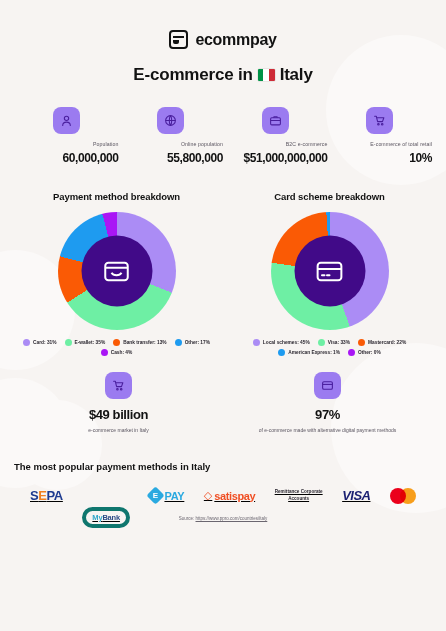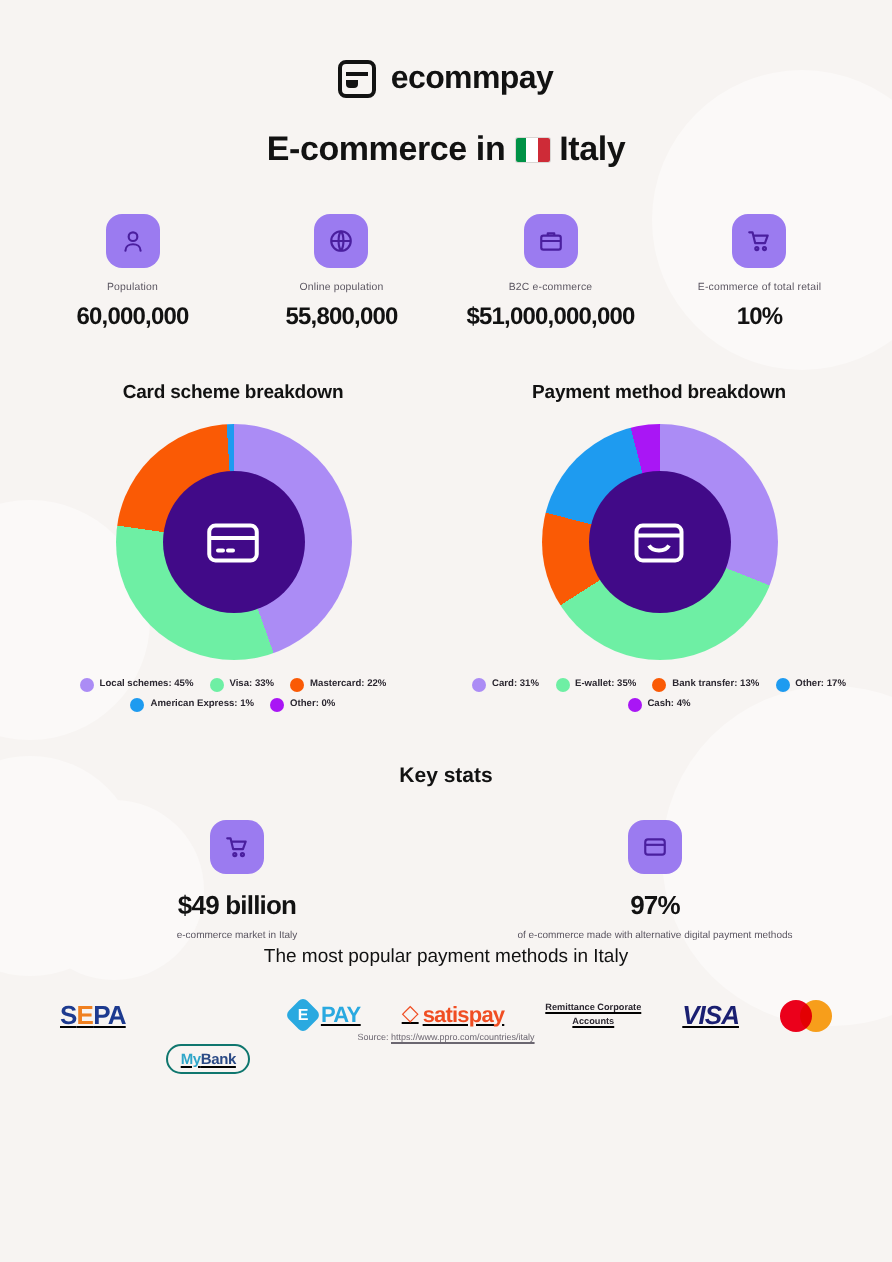--- a/index.html
+++ b/index.html
@@ -52,21 +52,21 @@
     display: inline-flex; width: 17px; height: 12px; border-radius: 1px; overflow: hidden;
     box-shadow: 0 0 0 0.5px rgba(0,0,0,.12);
   }
   .flag-it i { display: block; flex: 1 1 33.33%; height: 100%; }
   .flag-it i:nth-child(1) { background: #009246; }
   .flag-it i:nth-child(2) { background: #ffffff; }
   .flag-it i:nth-child(3) { background: #ce2b37; }
 
   
   .topstats { display: flex; margin-top: 22px; }
-  .topstat { flex: 1; text-align: center; }
+  .topstat { flex: 1; text-align: right; }
   .tile {
     width: 27px; height: 27px; border-radius: 8px; background: #9b7bf0;
     margin: 0 auto 7px; display: flex; align-items: center; justify-content: center;
   }
   .tile svg { display: block; }
   .topstat-label { font-size: 5.2px; color: #5a5560; letter-spacing: .1px; }
   .topstat-value {
     margin-top: 4px; font-size: 12px; font-weight: 700; color: #121212; letter-spacing: -0.4px;
   }
 
@@ -96,34 +96,34 @@
   }
   .keystats { display: flex; margin-top: 16px; }
   .keystat { flex: 1; text-align: center; padding: 0 8px; }
   .keystat-value {
     margin-top: 8px; font-size: 13px; font-weight: 700; color: #121212; letter-spacing: -0.4px;
   }
   .keystat-desc { margin-top: 5px; font-size: 5px; color: #5a5560; line-height: 1.5; }
 
   
   .methods-title {
-    text-align: center;
-    font-size: 9.5px; font-weight: 400; color: #121212;
+    margin-top: 26px; 
+    font-size: 9.5px; font-weight: 700; color: #121212;
   }
   .logos {
     margin-top: 13px; display: flex; align-items: center; justify-content: space-between;
     padding: 0 16px;
   }
   .logo { display: flex; align-items: center; justify-content: center; height: 22px; text-decoration: underline; }
 
   .logo-sepa { font-size: 13px; font-weight: 800; color: #1d3a8f; letter-spacing: -0.4px; }
   .logo-sepa .eu { color: #f08020; }
 
   .logo-mybank {
-    border: 1px solid #0f766e; border-radius: 11px; padding: 2px 6px;
+    border: 4px solid #0f766e; border-radius: 11px; padding: 2px 6px;
     font-size: 7.5px; font-weight: 700; color: #2b4a85; letter-spacing: -0.2px; margin-top: 44px;
   }
   .logo-mybank .my { color: #30a6c9; }
 
   .logo-pay { display: flex; align-items: center; gap: 2px; }
   .pay-mark {
     width: 13px; height: 13px; background: #2aa9e0; position: relative;
     transform: rotate(45deg); border-radius: 3px;
   }
   .pay-mark span {
@@ -219,20 +219,56 @@
               <circle cx="10" cy="19" r="1.4"></circle>
               <circle cx="17" cy="19" r="1.4"></circle>
           </svg>
         </div>
         <div class="topstat-label">E-commerce of total retail</div>
         <div class="topstat-value">10%</div>
       </div>
     </div>
 
     <div class="charts">
+
+      <div class="chart">
+        <div class="chart-title">Payment method breakdown</div>
+        <div class="donut-wrap">
+          <div class="donut" id="donut0" style="background: conic-gradient(rgb(171, 140, 245) 0deg, rgb(171, 140, 245) 111.6deg, rgb(110, 239, 164) 111.6deg, rgb(110, 239, 164) 237.6deg, rgb(250, 90, 5) 237.6deg, rgb(250, 90, 5) 284.4deg, rgb(30, 155, 240) 284.4deg, rgb(30, 155, 240) 345.6deg, rgb(169, 22, 245) 345.6deg, rgb(169, 22, 245) 360deg);"></div>
+          <div class="donut-hole">
+            <svg width="30" height="30" viewBox="0 0 24 24" fill="none" stroke="#ffffff" stroke-width="1.6" stroke-linejoin="round">
+              <rect x="3" y="5" width="18" height="14" rx="2.5"></rect>
+              <path d="M3 9h18"></path>
+              <path d="M8 13c1.5 2.6 6.5 2.6 8 0"></path>
+            </svg>
+          </div>
+        </div>
+        <div class="legend" id="legend0">
+            <div class="legend-item">
+              <span class="legend-dot" style="background: rgb(171, 140, 245);"></span>
+              <span class="legend-text">Card: 31%</span>
+            </div>
+            <div class="legend-item">
+              <span class="legend-dot" style="background: rgb(110, 239, 164);"></span>
+              <span class="legend-text">E-wallet: 35%</span>
+            </div>
+            <div class="legend-item">
+              <span class="legend-dot" style="background: rgb(250, 90, 5);"></span>
+              <span class="legend-text">Bank transfer: 13%</span>
+            </div>
+            <div class="legend-item">
+              <span class="legend-dot" style="background: rgb(30, 155, 240);"></span>
+              <span class="legend-text">Other: 17%</span>
+            </div>
+            <div class="legend-item">
+              <span class="legend-dot" style="background: rgb(169, 22, 245);"></span>
+              <span class="legend-text">Cash: 4%</span>
+            </div>
+          </div>
+      </div>
 
       <div class="chart">
         <div class="chart-title">Card scheme breakdown</div>
         <div class="donut-wrap">
           <div class="donut" id="donut1" style="background: conic-gradient(rgb(171, 140, 245) 0deg, rgb(171, 140, 245) 160.4deg, rgb(110, 239, 164) 160.4deg, rgb(110, 239, 164) 278.02deg, rgb(250, 90, 5) 278.02deg, rgb(250, 90, 5) 356.44deg, rgb(30, 155, 240) 356.44deg, rgb(30, 155, 240) 360deg, rgb(169, 22, 245) 360deg, rgb(169, 22, 245) 360deg);"></div>
           <div class="donut-hole">
             <svg width="30" height="30" viewBox="0 0 24 24" fill="none" stroke="#ffffff" stroke-width="1.6" stroke-linejoin="round">
               <rect x="2.5" y="5" width="19" height="14" rx="2.5"></rect>
               <path d="M2.5 10h19"></path>
               <path d="M6 15h2M10 15h2" stroke-linecap="round"></path>
@@ -256,59 +292,22 @@
               <span class="legend-dot" style="background: rgb(30, 155, 240);"></span>
               <span class="legend-text">American Express: 1%</span>
             </div>
             <div class="legend-item">
               <span class="legend-dot" style="background: rgb(169, 22, 245);"></span>
               <span class="legend-text">Other: 0%</span>
             </div>
           </div>
       </div>
 
-      <div class="chart">
-        <div class="chart-title">Payment method breakdown</div>
-        <div class="donut-wrap">
-          <div class="donut" id="donut0" style="background: conic-gradient(rgb(171, 140, 245) 0deg, rgb(171, 140, 245) 111.6deg, rgb(110, 239, 164) 111.6deg, rgb(110, 239, 164) 237.6deg, rgb(250, 90, 5) 237.6deg, rgb(250, 90, 5) 284.4deg, rgb(30, 155, 240) 284.4deg, rgb(30, 155, 240) 345.6deg, rgb(169, 22, 245) 345.6deg, rgb(169, 22, 245) 360deg);"></div>
-          <div class="donut-hole">
-            <svg width="30" height="30" viewBox="0 0 24 24" fill="none" stroke="#ffffff" stroke-width="1.6" stroke-linejoin="round">
-              <rect x="3" y="5" width="18" height="14" rx="2.5"></rect>
-              <path d="M3 9h18"></path>
-              <path d="M8 13c1.5 2.6 6.5 2.6 8 0"></path>
-            </svg>
-          </div>
-        </div>
-        <div class="legend" id="legend0">
-            <div class="legend-item">
-              <span class="legend-dot" style="background: rgb(171, 140, 245);"></span>
-              <span class="legend-text">Card: 31%</span>
-            </div>
-            <div class="legend-item">
-              <span class="legend-dot" style="background: rgb(110, 239, 164);"></span>
-              <span class="legend-text">E-wallet: 35%</span>
-            </div>
-            <div class="legend-item">
-              <span class="legend-dot" style="background: rgb(250, 90, 5);"></span>
-              <span class="legend-text">Bank transfer: 13%</span>
-            </div>
-            <div class="legend-item">
-              <span class="legend-dot" style="background: rgb(30, 155, 240);"></span>
-              <span class="legend-text">Other: 17%</span>
-            </div>
-            <div class="legend-item">
-              <span class="legend-dot" style="background: rgb(169, 22, 245);"></span>
-              <span class="legend-text">Cash: 4%</span>
-            </div>
-          </div>
-      </div>
-
-    </div>
-
-    <div class="section-title">Key stats</div>
+    </div>
+
     <div class="keystats">
       <div class="keystat">
         <div class="tile">
           <svg width="13" height="13" viewBox="0 0 24 24" fill="none" stroke="#4a1f9e" stroke-width="2" stroke-linecap="round" stroke-linejoin="round">
             <path d="M3 4h3l2.5 10h9L20 7H7"></path>
               <circle cx="10" cy="19" r="1.4"></circle>
               <circle cx="17" cy="19" r="1.4"></circle>
           </svg>
         </div>
         <div class="keystat-value">$49 billion</div>

